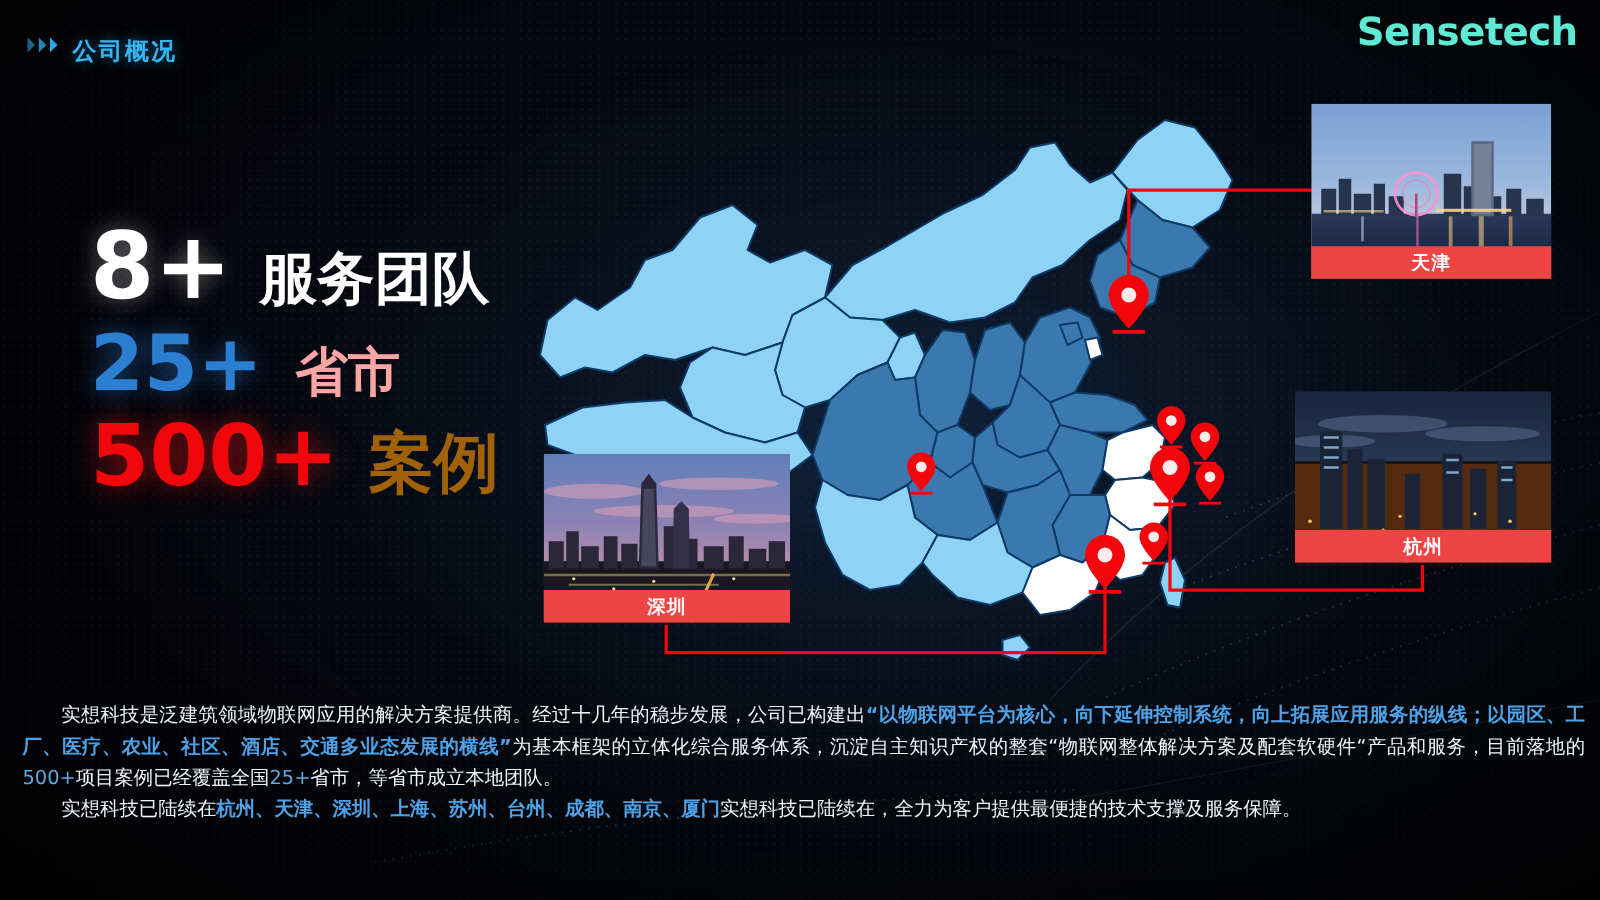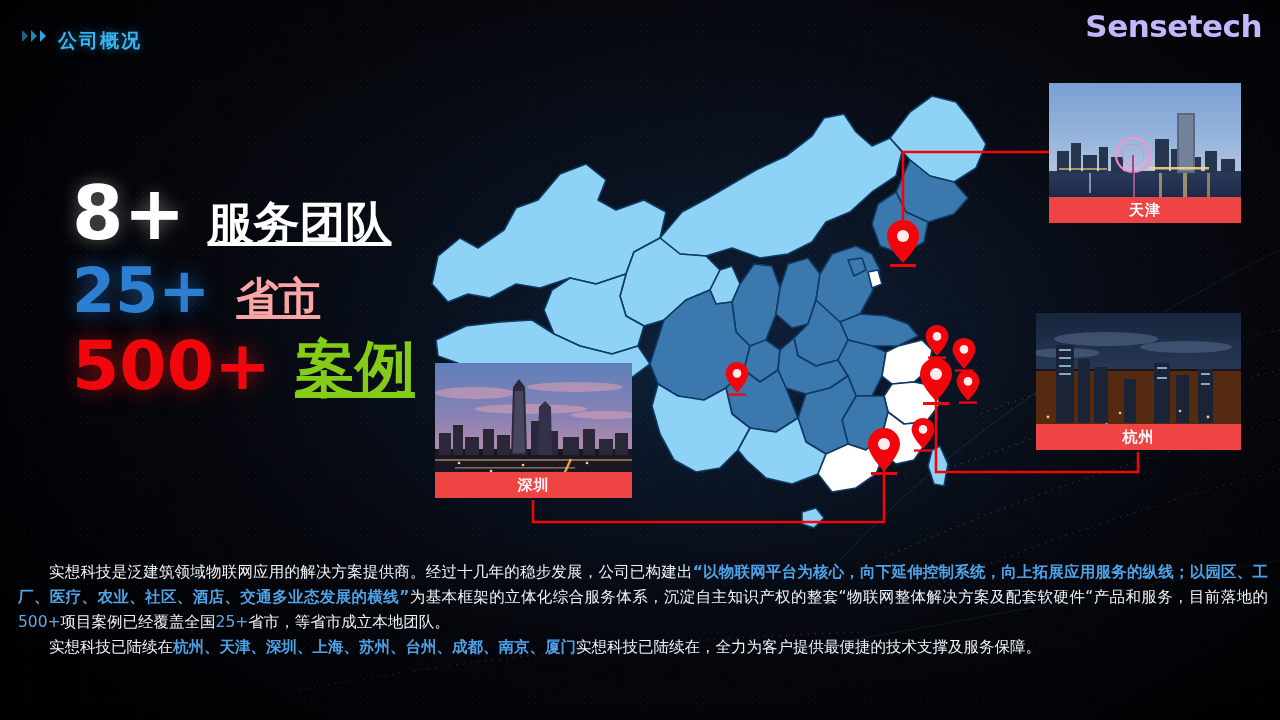--- a/index.html
+++ b/index.html
@@ -30,36 +30,36 @@
   
   .header{position:absolute;left:0;top:0;width:1280px;height:66px;}
   .hdr-chev{position:absolute;left:22px;top:30px;display:flex;gap:3px;align-items:center;}
   .hdr-chev span{display:block;width:0;height:0;
     border-top:6px solid transparent;border-bottom:6px solid transparent;
     border-left:6px solid #2aa7e8;}
   .hdr-chev span:nth-child(1){opacity:.6}
   .hdr-chev span:nth-child(2){opacity:.8}
   .hdr-title{position:absolute;left:58px;top:28px;font-size:19px;font-weight:bold;
     color:#35b6f2;letter-spacing:2px;text-shadow:0 0 10px rgba(40,160,230,.55);}
-  .logo{position:absolute;right:18px;top:8px;font-size:31px;font-weight:bold;color:#c4b5fd;
+  .logo{position:absolute;right:18px;top:8px;font-size:31px;font-weight:bold;color:#5eead4;
     letter-spacing:-.5px;font-family:"DejaVu Sans","Liberation Sans",sans-serif;}
 
   
   .stats{position:absolute;left:72px;top:176px;}
   .stat-row{display:flex;align-items:baseline;margin-bottom:10px;}
   .stat-num{font-weight:bold;line-height:1;font-family:"DejaVu Sans","Liberation Sans",sans-serif;}
-  .stat-lbl{font-weight:bold;line-height:1;margin-left:22px;text-decoration:underline;}
+  .stat-lbl{font-weight:bold;line-height:1;margin-left:22px;}
   .row1 .stat-num{font-size:74px;color:#ffffff;text-shadow:0 0 18px rgba(255,255,255,.35);}
   .row1 .stat-lbl{font-size:46px;color:#ffffff;}
   .row2{margin-top:6px;}
   .row2 .stat-num{font-size:62px;color:#2c7fd0;text-shadow:0 0 20px rgba(40,120,210,.6);}
   .row2 .stat-lbl{font-size:42px;color:#fca5a5;margin-left:26px;}
   .row3{margin-top:10px;}
   .row3 .stat-num{font-size:68px;color:#f0060b;text-shadow:0 0 22px rgba(240,20,20,.55);}
-  .row3 .stat-lbl{font-size:60px;color:#84cc16;margin-left:24px;}
+  .row3 .stat-lbl{font-size:52px;color:#a16207;margin-left:24px;}
 
   
   .map-wrap{position:absolute;left:420px;top:88px;width:640px;height:470px;}
   .map-wrap svg{display:block;}
 
   
   .card{position:absolute;}
   .card .photo{width:100%;height:100%;display:block;}
   .card .cap{position:absolute;left:0;bottom:0;width:100%;height:26px;background:#ef4444;
     color:#fff;font-size:15px;font-weight:bold;display:flex;align-items:center;justify-content:center;

